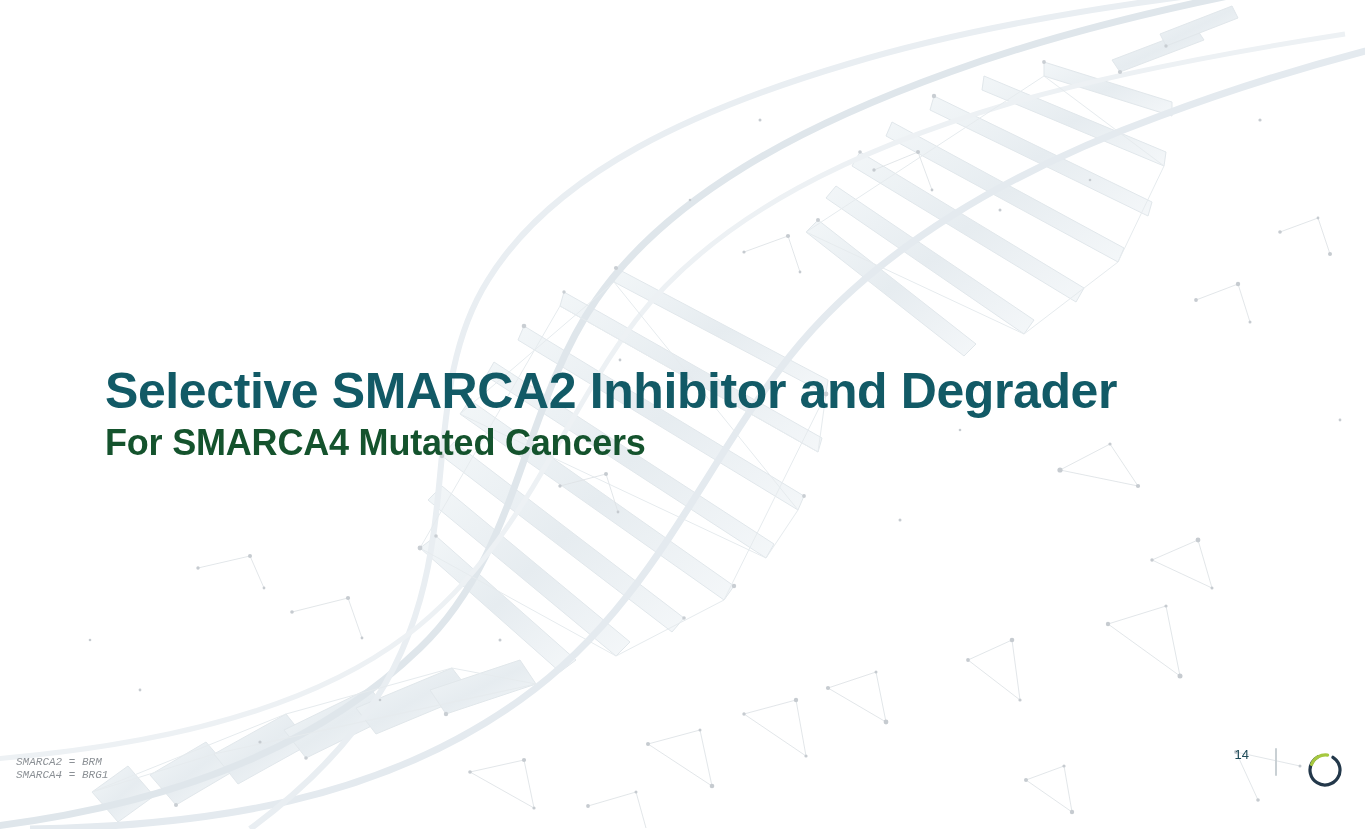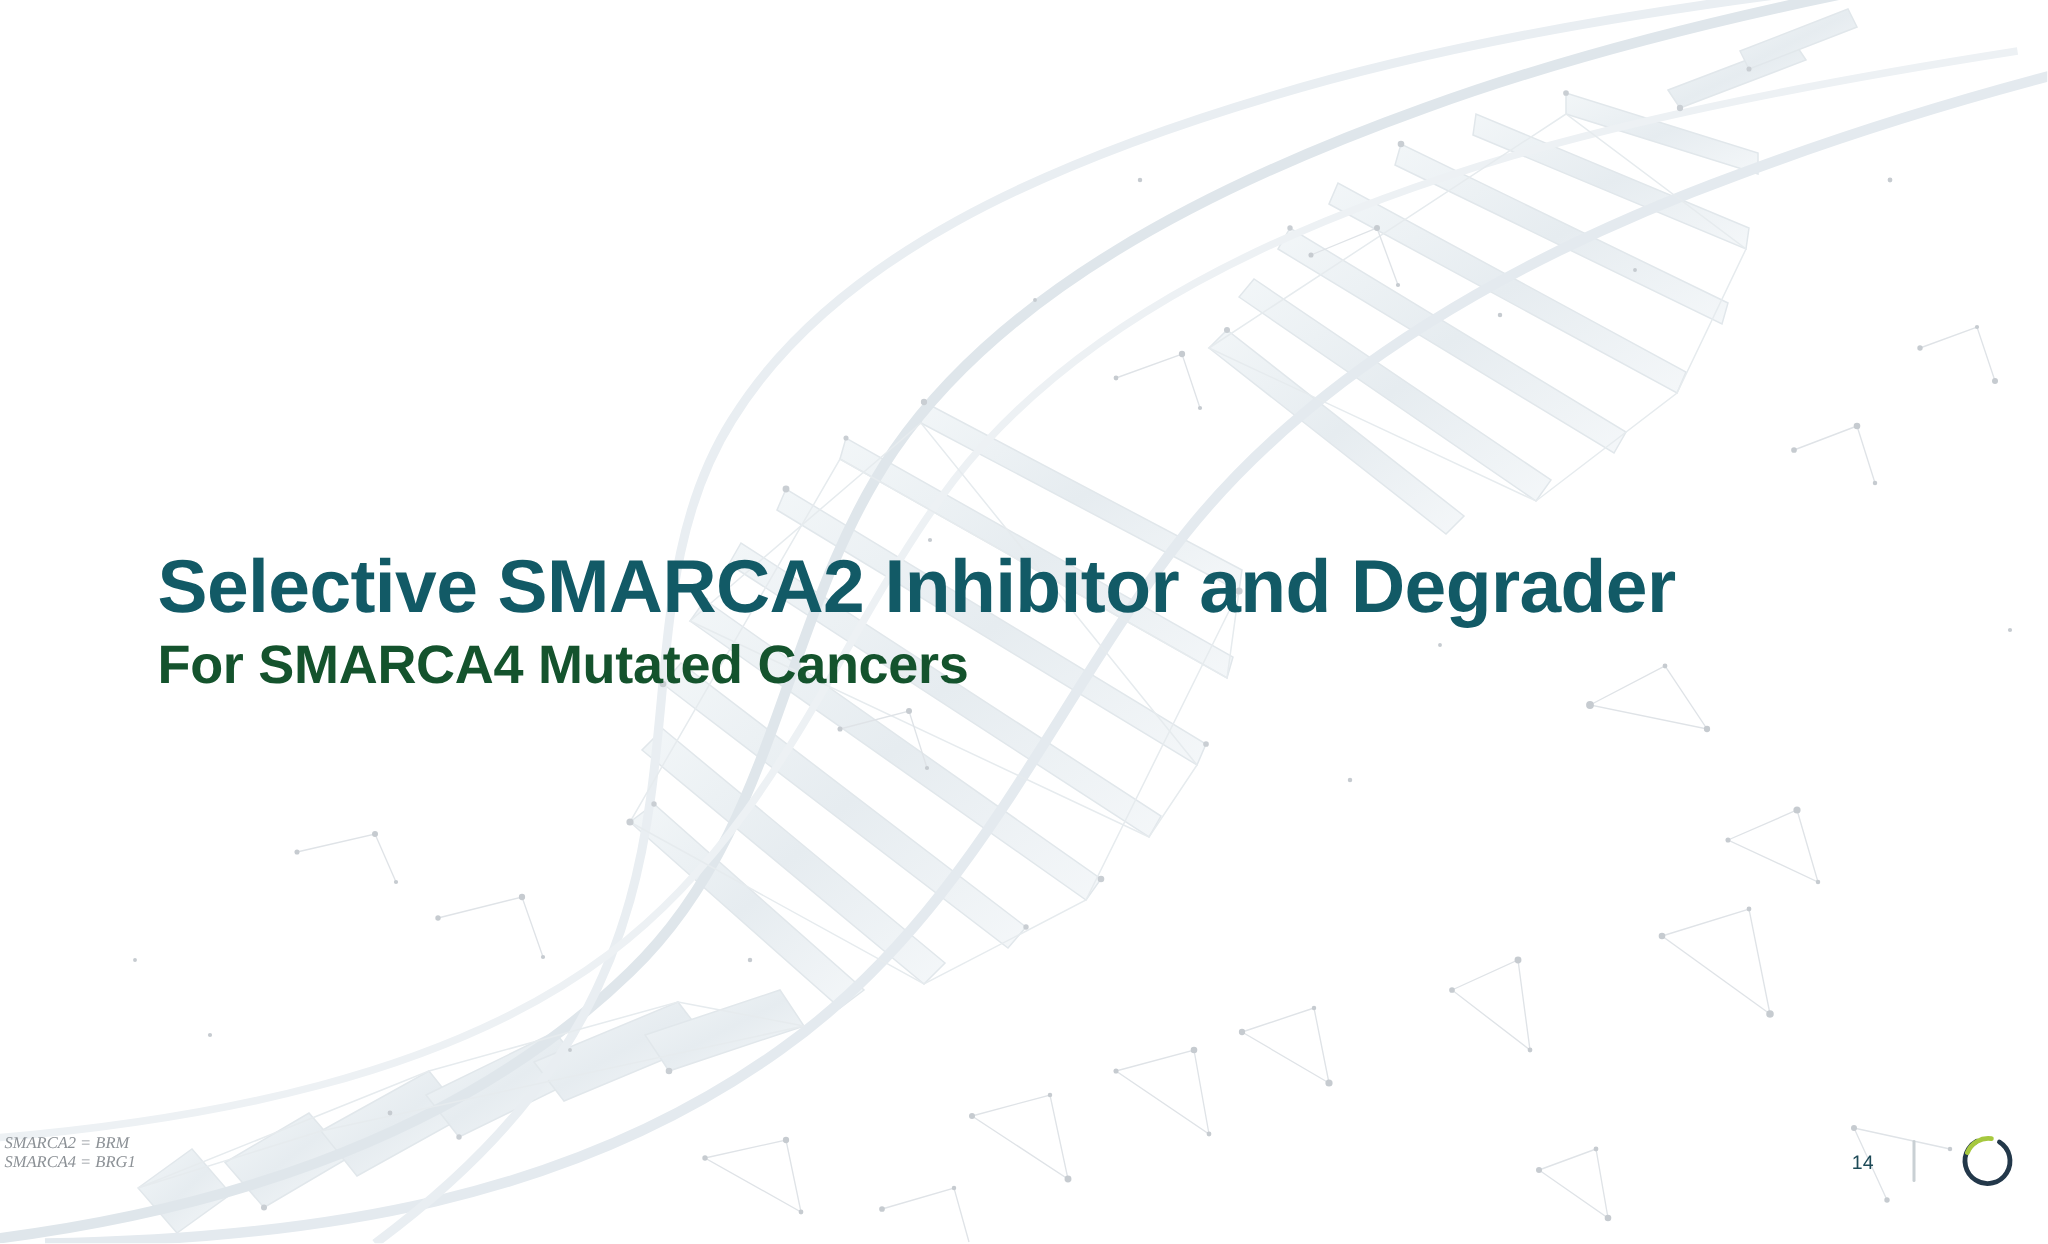--- a/index.html
+++ b/index.html
@@ -47,35 +47,34 @@
     font-family: "Liberation Sans", sans-serif;
     font-size: 36px;
     line-height: 42px;
     font-weight: bold;
     letter-spacing: -0.2px;
     color: #14532d;
     white-space: nowrap;
   }
   #footnote {
     position: absolute;
-    left: 3px;
+    left: 16px;
     top: 756px;
-    font-family: Liberation Serif, serif;
+    font-family: Liberation Mono, monospace;
     font-size: 11px;
     line-height: 13px;
     font-style: italic;
     color: #8c9196;
     white-space: nowrap;
   }
   #footer-right {
     position: absolute;
     right: 18px;
     top: 748px;
     display: flex;
-    align-items: center;
     gap: 26px;
     height: 52px;
   }
   #page-number {
     font-family: "Liberation Sans", sans-serif;
     font-size: 13px;
     font-weight: normal;
     color: #1d4a57;
     line-height: 1;
   }

